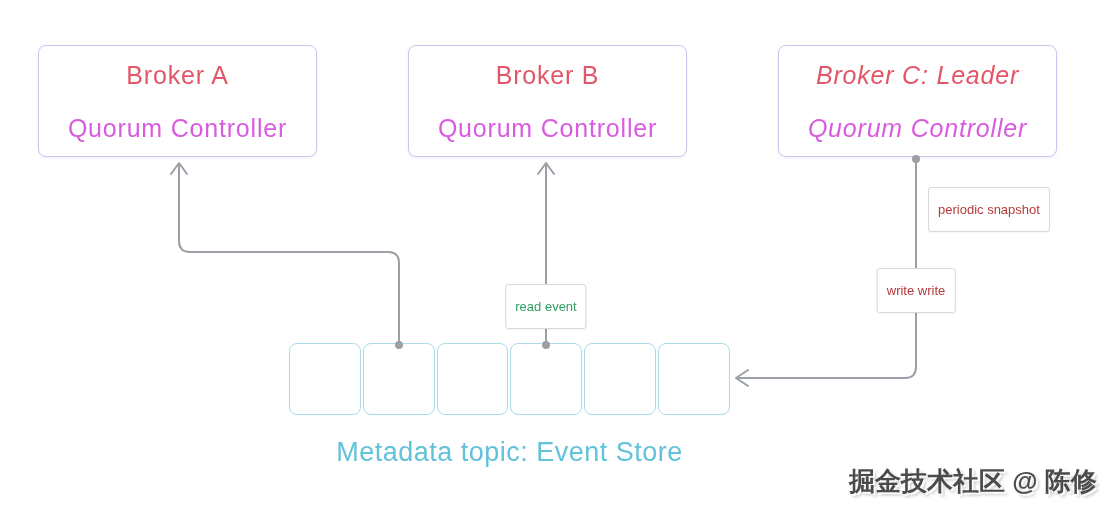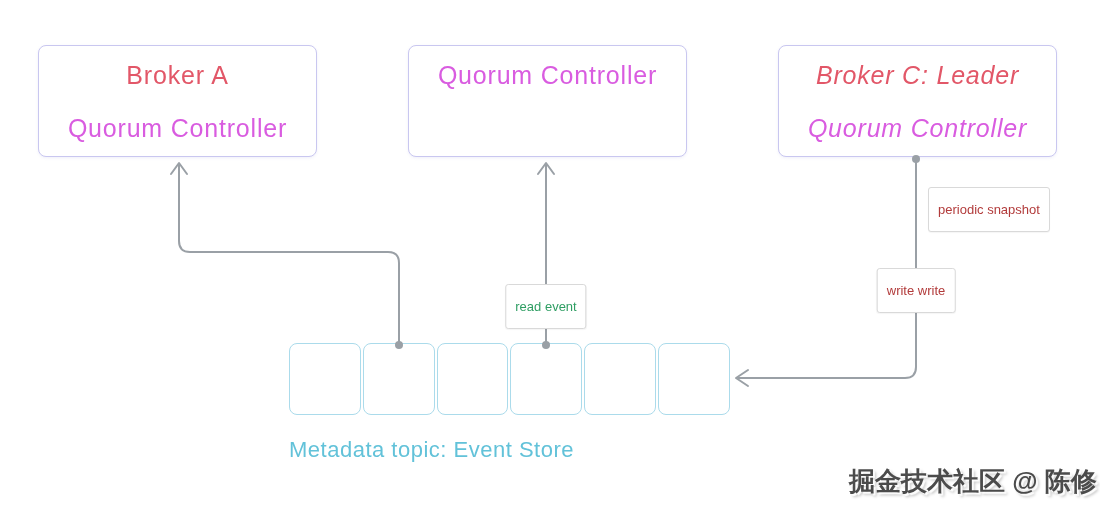--- a/index.html
+++ b/index.html
@@ -96,21 +96,22 @@
     border: 1px solid var(--cell-border, #abdbeb);
     border-radius: 8px;
     box-sizing: border-box;
   }
 
   
   .store-caption {
     position: absolute;
     left: 289px; top: 437px;
     width: 441px;
-    font-size: 22px;
+    text-align: center;
+    font-size: 27px;
     font-weight: 300;
     letter-spacing: 0.5px;
     color: var(--caption, #62c2d9);
     white-space: nowrap;
   }
 
   
   .watermark {
     position: absolute;
     left: 849px; top: 464px;
@@ -125,20 +126,21 @@
 <body>
 
 <div class="stage">
 
   <div class="broker-box a">
     <div class="broker-title">Broker A</div>
     <div class="broker-subtitle">Quorum Controller</div>
   </div>
 
   <div class="broker-box b">
+    <div class="broker-title">Broker B</div>
     <div class="broker-subtitle">Quorum Controller</div>
   </div>
 
   <div class="broker-box c">
     <div class="broker-title">Broker C: Leader</div>
     <div class="broker-subtitle">Quorum Controller</div>
   </div>
 
   <svg class="connectors" viewBox="0 0 1100 514" xmlns="http://www.w3.org/2000/svg">
 

